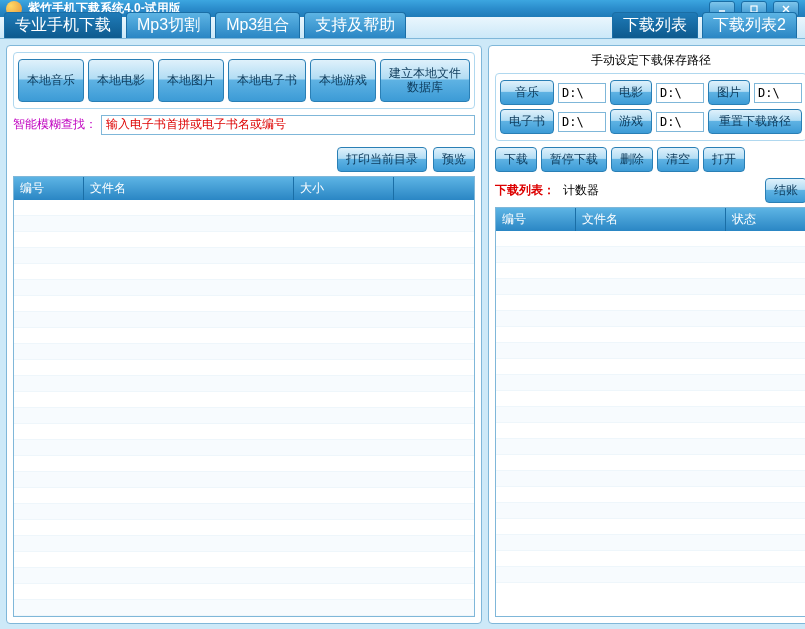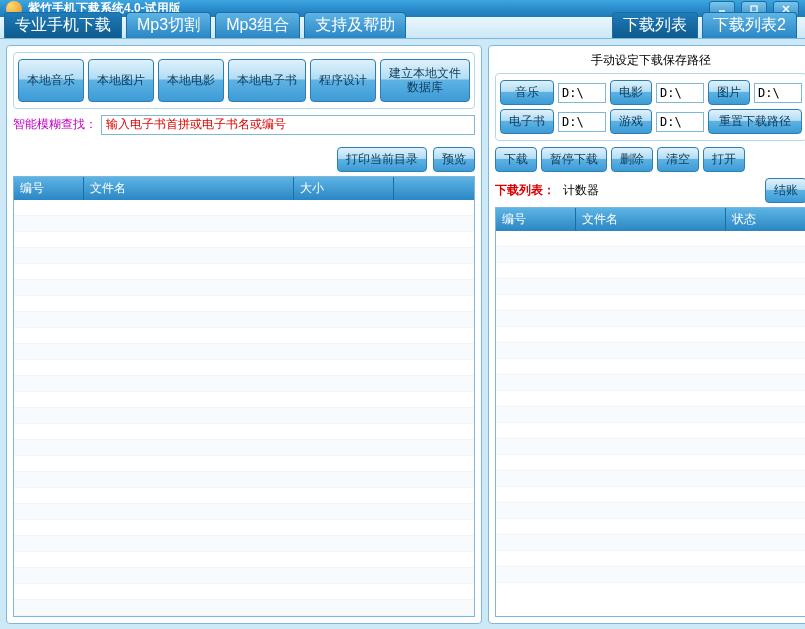--- a/index.html
+++ b/index.html
@@ -247,24 +247,24 @@
       <span class="menu-tab">下载列表2</span>
     </div>
 </div>
 
 <div class="main">
 
   <div class="panel left">
     <div class="cat-row" id="cat-row">
 
     <button class="btn">本地音乐</button>
+        <button class="btn">本地电影</button>
         <button class="btn">本地图片</button>
-        <button class="btn">本地电影</button>
         <button class="btn">本地电子书</button>
-        <button class="btn">程序设计</button>
+        <button class="btn">本地游戏</button>
         <button class="btn big">建立本地文件<br>数据库</button>
       </div>
     <div class="search-row">
       <span class="lbl">智能模糊查找：</span>
       <input type="text" style="color: rgb(221, 0, 0);" value="输入电子书首拼或电子书名或编号">
     </div>
     <div class="action-row">
       <button class="btn">打印当前目录</button>
       <button class="btn">预览</button>
     </div>

